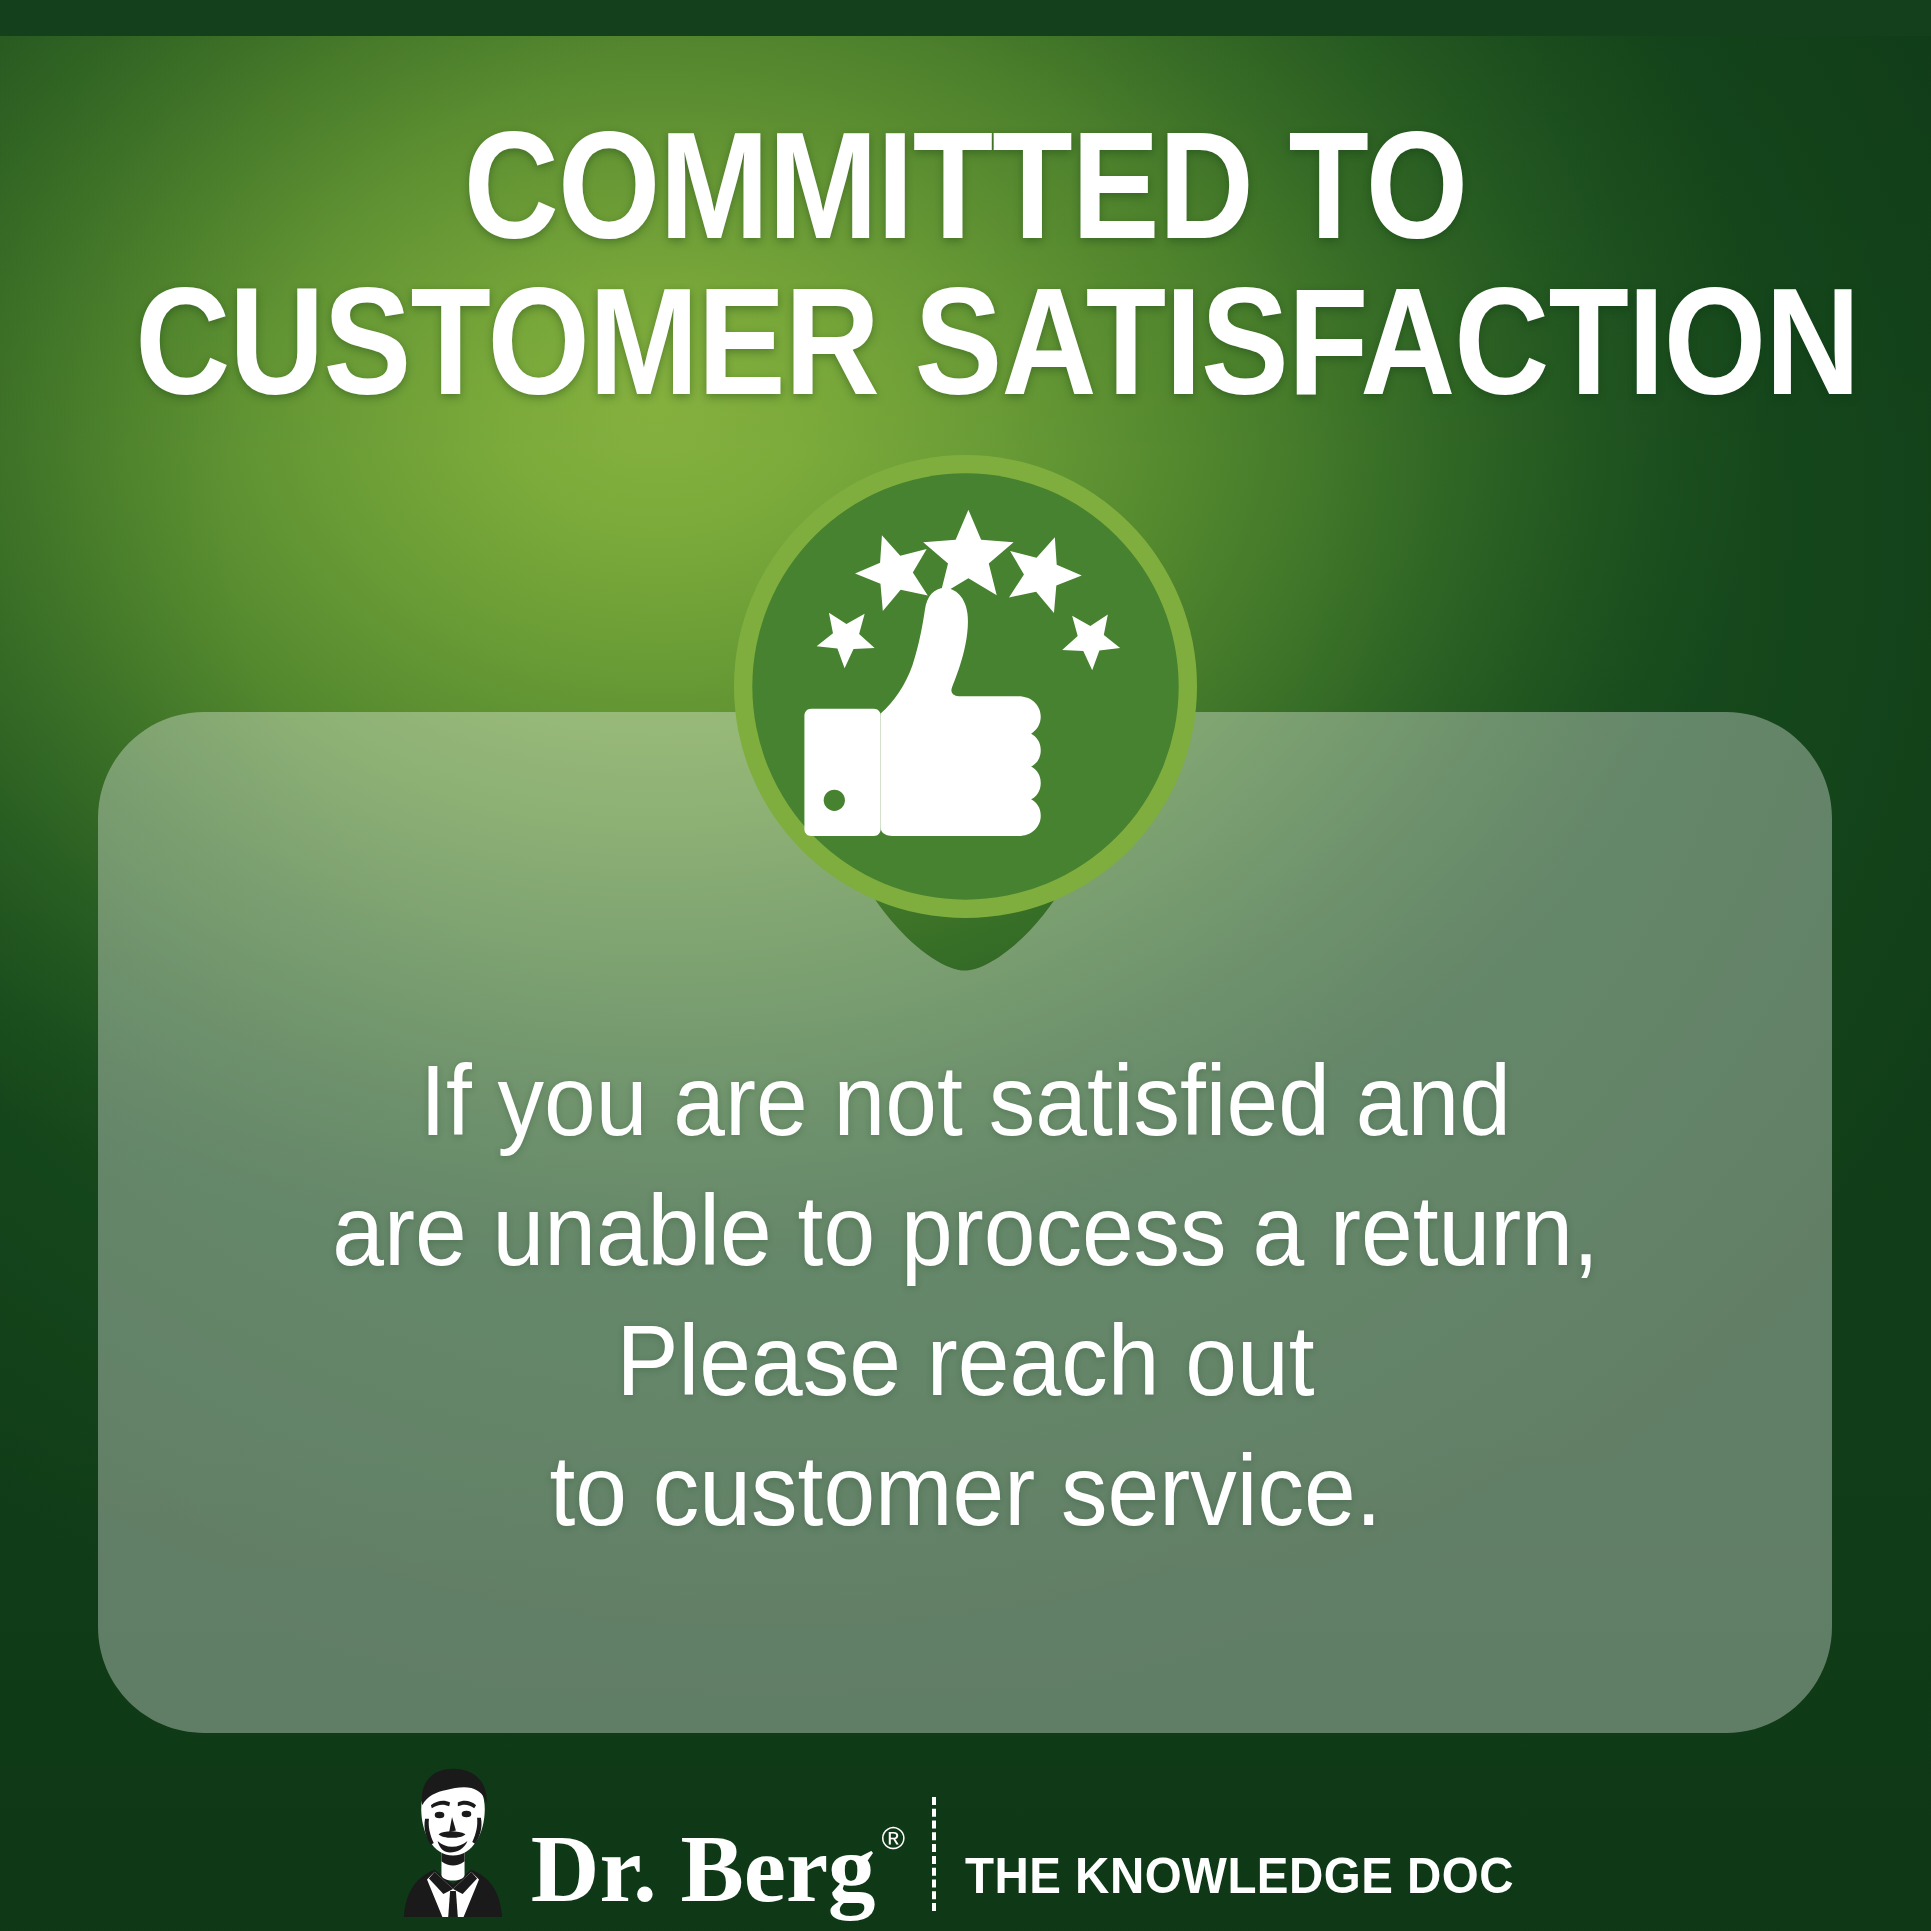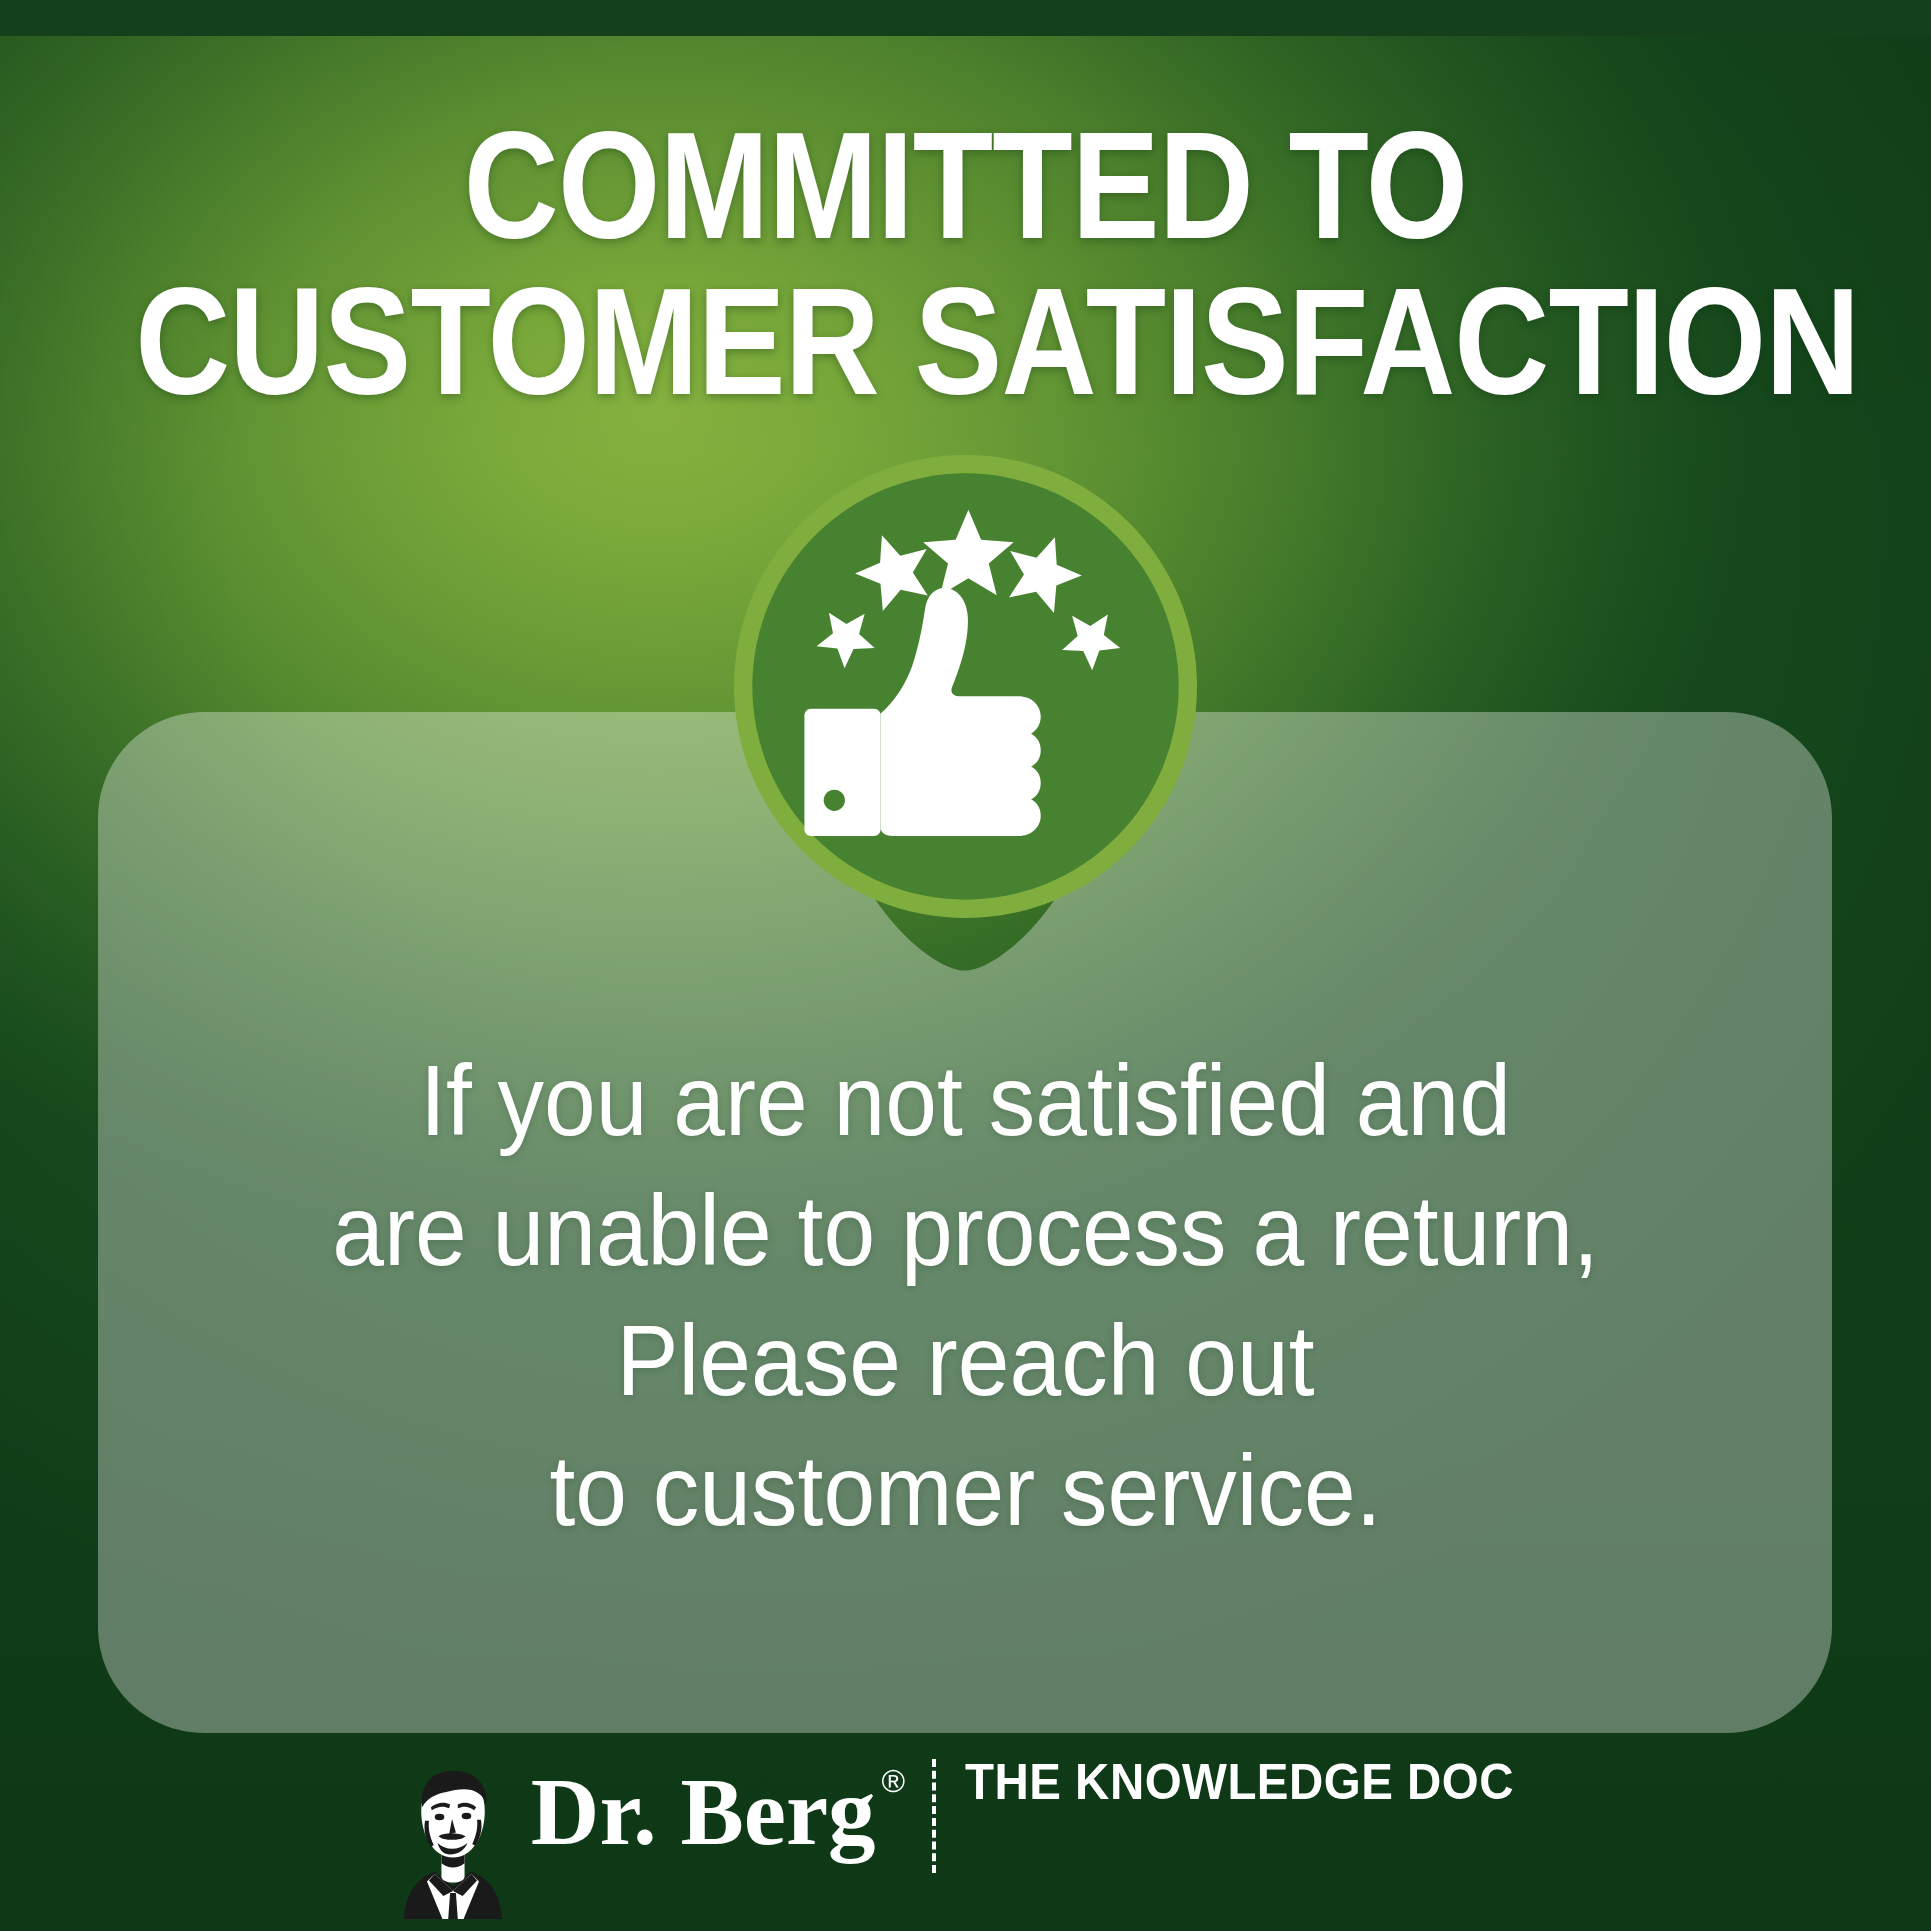--- a/index.html
+++ b/index.html
@@ -118,24 +118,24 @@
     transform-origin: 50% 0;
     text-shadow: 0 1.9px 7.7px rgba(20,60,26,0.22);
   }
   .body-copy .bline { display: block; white-space: nowrap; }
 
   
   .footer {
     position: absolute;
     left: 0;
     right: 0;
-    bottom: 38px;
+    bottom: 50px;
     height: 164px;
     display: flex;
-    align-items: flex-start;
+    align-items: flex-end;
     justify-content: center;
     padding-left: 8px;
   }
   .logo-face {
     width: 114px;
     height: 154px;
     flex: 0 0 auto;
     margin-right: 21px;
   }
   .logo-face svg { display:block; width:100%; height:100%; }

